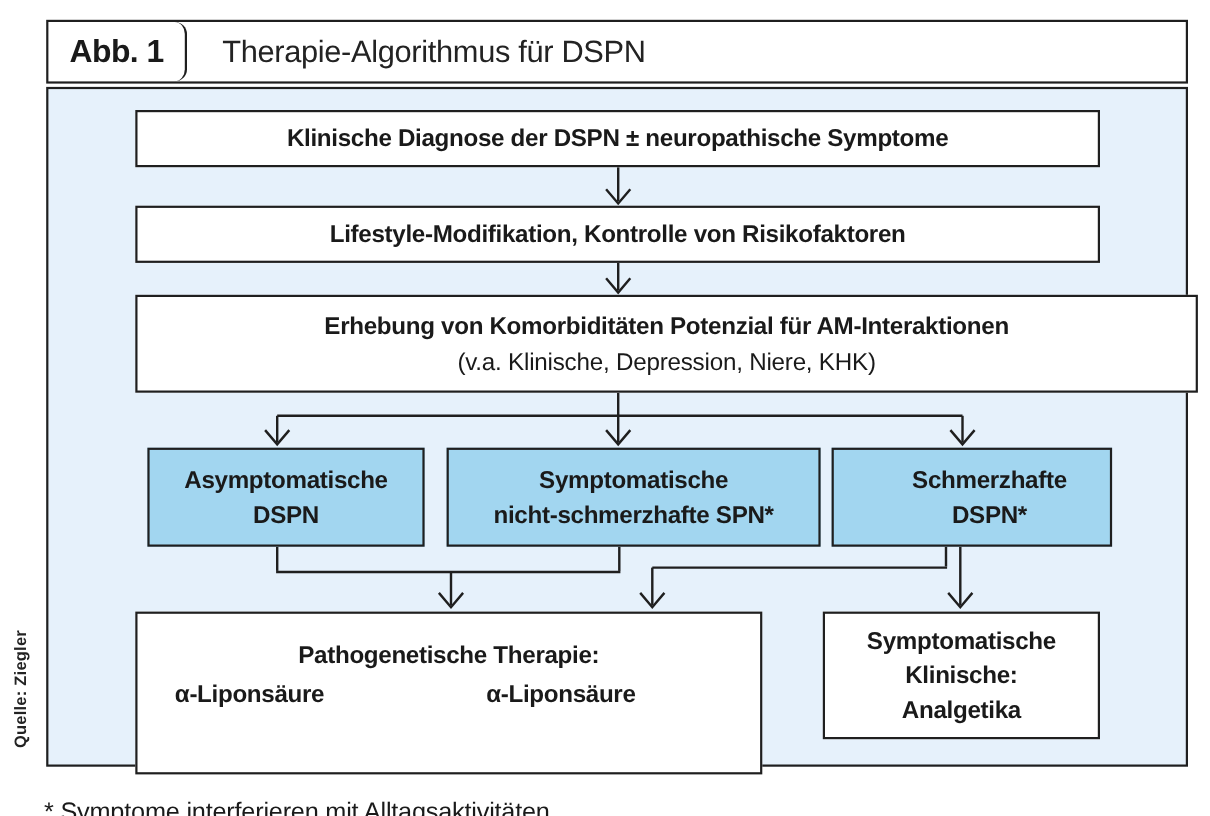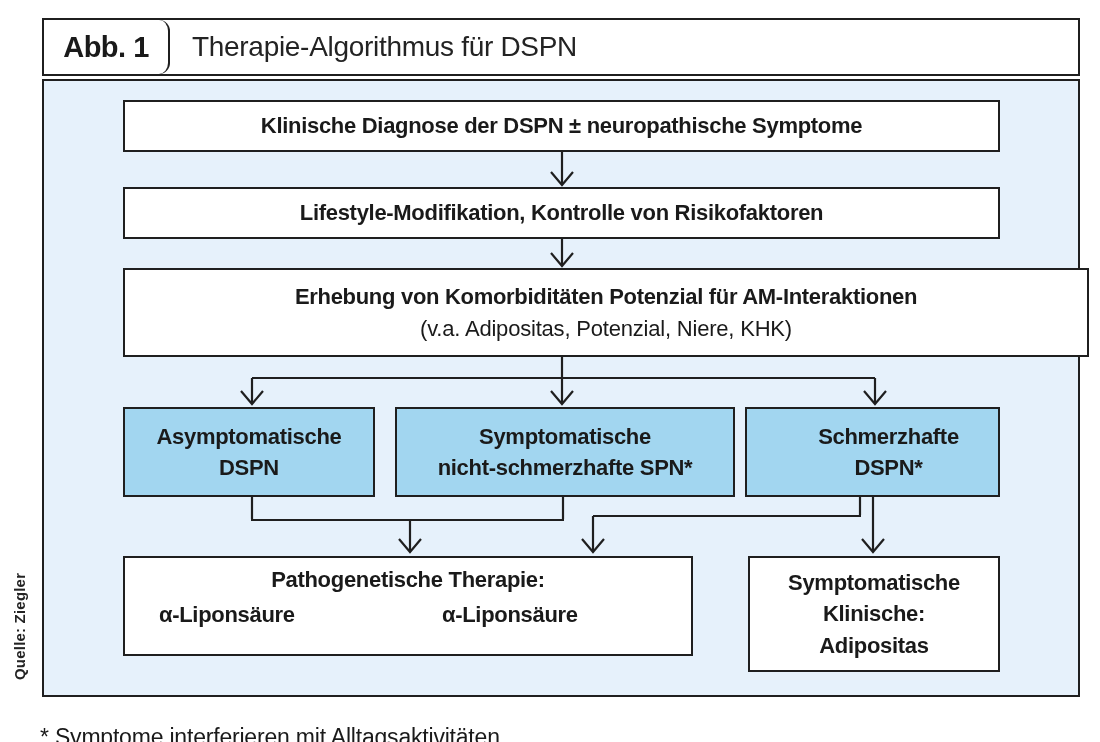--- a/index.html
+++ b/index.html
@@ -12,42 +12,42 @@
   *{box-sizing:border-box;margin:0;padding:0;}
   html,body{background:#ffffff;}
   body{font-family:"Liberation Sans",sans-serif;color:var(--ink);}
   .page{position:relative;width:1100px;height:742px;background:#ffffff;overflow:hidden;}
 
   
   .fig-header{position:absolute;left:42px;top:18px;width:1038px;height:58px;
     background:#ffffff;border:2.5px solid var(--box-border);display:flex;align-items:stretch;}
   .fig-label{width:126px;display:flex;align-items:center;justify-content:center;
     font-weight:700;font-size:29px;letter-spacing:-0.5px;border-right:2px solid var(--box-border);border-radius:11px;}
-  .fig-title{flex:1;display:flex;align-items:center;padding-left:22px;
-    font-size:28px;color:#232323;letter-spacing:-0.3px;}
+  .fig-title{flex:1;display:flex;align-items:center;
+    font-size:28px;color:#232323;letter-spacing:-0.3px;margin-left:32px;}
 
   
   .canvas{position:absolute;left:42px;top:79px;width:1038px;height:618px;
     background:var(--canvas-bg);border:2.5px solid var(--box-border);}
 
   .node{position:absolute;border:2px solid var(--box-border);background:var(--white-fill);
     display:flex;flex-direction:column;align-items:center;justify-content:center;
     text-align:center;font-weight:700;font-size:22px;letter-spacing:-0.3px;line-height:1.42;}
   .node .plain{font-weight:400;letter-spacing:-0.2px;}
-  .branch{background:var(--branch-fill);}
+  .branch{background:var(--branch-fill);margin-left:11px;}
 
   .box-step1{left:123px;top:100px;width:877px;height:52px;}
   .box-step2{left:123px;top:187px;width:877px;height:52px;}
   .box-step3{left:123px;top:268px;width:966px;height:89px;}
   .branch-a{left:123px;top:407px;width:252px;height:90px;}
   .branch-b{left:395px;top:407px;width:340px;height:90px;}
   .branch-c{left:745px;top:407px;width:255px;height:90px;padding-left:32px;}
-  .box-patho{left:123px;top:556px;width:570px;height:100px;
+  .box-patho{left:123px;top:556px;width:570px;height:148px;
     display:grid;grid-template-columns:36% 64%;grid-template-rows:36px 34px 34px;
-    align-items:center;justify-content:stretch;padding-top:4px;}
+    align-items:center;justify-content:stretch;padding-top:20px;}
   .box-patho .title-row{grid-column:1 / span 2;}
   .box-sympt{left:748px;top:556px;width:252px;height:116px;}
 
   .svg-layer{position:absolute;left:0;top:0;width:1100px;height:742px;pointer-events:none;}
   .svg-layer path{stroke:var(--box-border);stroke-width:2.2;fill:none;}
 
   .source-credit{position:absolute;left:6px;top:555px;height:142px;width:26px;
     display:flex;align-items:center;justify-content:center;
     writing-mode:vertical-rl;transform:rotate(180deg);
     font-size:15px;font-weight:700;color:#232323;letter-spacing:0.2px;}
@@ -107,21 +107,21 @@
   <div class="node box-step2">
     <span>Lifestyle-Modifikation, Kontrolle von Risikofaktoren</span>
   </div>
 
   <div class="node box-step1">
     <span>Klinische Diagnose der DSPN ± neuropathische Symptome</span>
   </div>
 
   <div class="node box-step3">
     <span>Erhebung von Komorbiditäten Potenzial für AM-Interaktionen</span>
-    <span class="plain">(v.a. Adipositas, Potenzial, Niere, KHK)</span>
+    <span class="plain">(v.a. Klinische, Depression, Niere, KHK)</span>
   </div>
 
   <div class="node branch branch-a">
     <span>Asymptomatische</span>
     <span>DSPN</span>
   </div>
 
   <div class="node branch branch-b">
     <span>Symptomatische</span>
     <span>nicht-schmerzhafte SPN*</span>
@@ -135,20 +135,20 @@
   <div class="node box-patho">
     <span class="title-row">Pathogenetische Therapie:</span>
     <span>α-Liponsäure</span>
     <span>α-Liponsäure</span>
     <span></span>
   </div>
 
   <div class="node box-sympt">
     <span>Symptomatische</span>
     <span>Klinische:</span>
-    <span>Adipositas</span>
+    <span>Analgetika</span>
   </div>
 
   <div class="source-credit">Quelle: Ziegler</div>
 
   <div class="footnote">* Symptome interferieren mit Alltagsaktivitäten</div>
 
 </div>
 
 </body></html>

